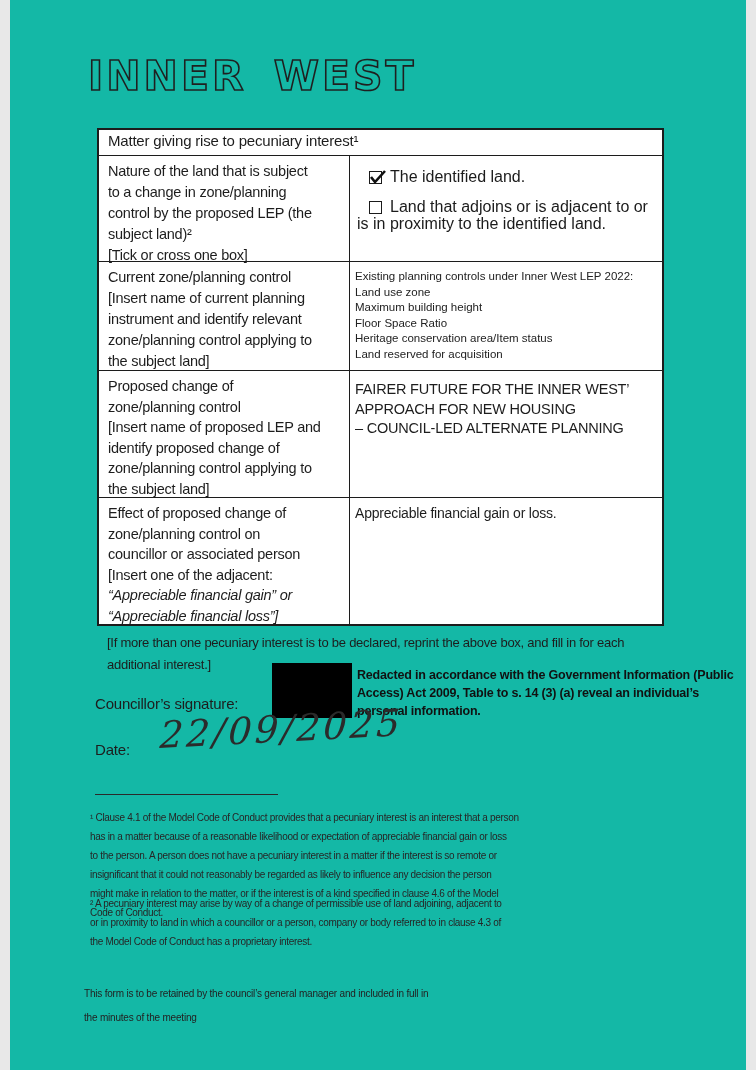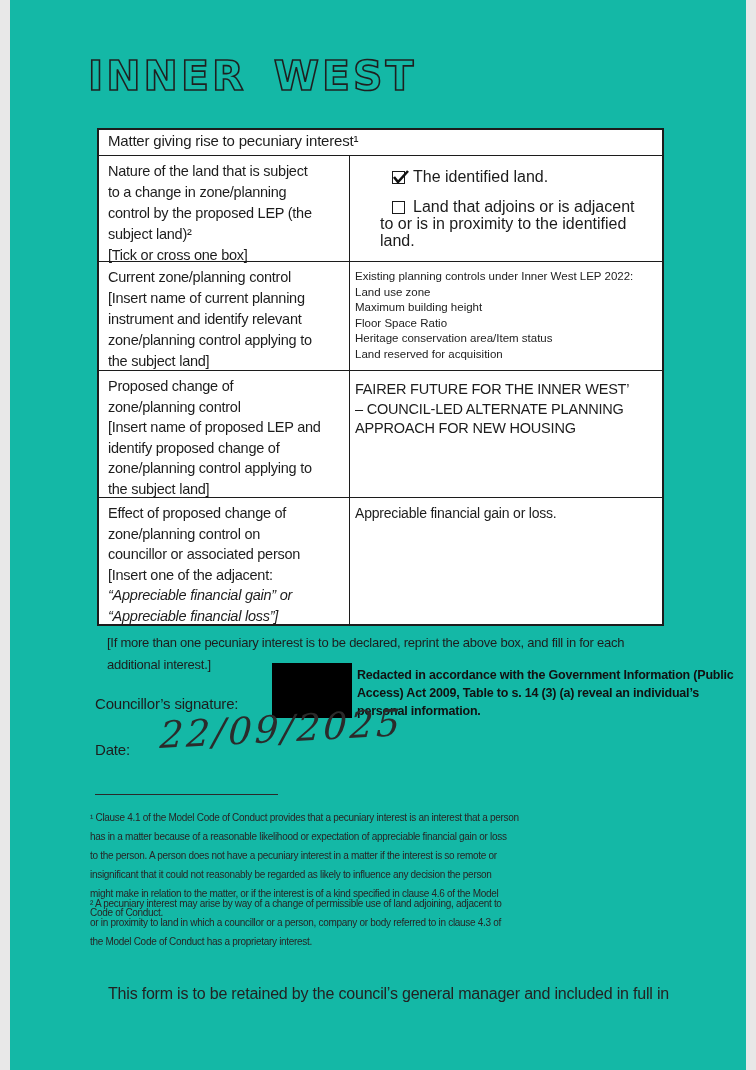--- a/index.html
+++ b/index.html
@@ -31,21 +31,21 @@
   .t-row { display:flex; border-bottom:1.8px solid #1c1c1c; }
   .t-row:last-child { border-bottom:none; }
   .cell-left {
     width:251px; flex:0 0 251px; border-right:1.8px solid #1c1c1c;
     padding:5px 9px 0 9px; font-size:14.5px; letter-spacing:-0.25px;
   }
   .cell-left .ln { line-height:21px; white-space:nowrap; }
   .r2 .cell-left .ln, .r3 .cell-left .ln { line-height:20.5px; }
   .cell-right { flex:1 1 auto; padding:0 8px 0 5px; }
   .ital { font-style:italic; }
-  .r0 { height:106px;gap:23px; } .r1 { height:109px; } .r2 { height:127px; } .r3 { height:126px; }
+  .r0 { height:106px; } .r1 { height:109px; } .r2 { height:127px; } .r3 { height:126px; }
   
   .options { padding:12px 4px 0 2px; }
   .option { font-size:16px; line-height:17px; text-indent:12px; margin-bottom:13px; color:#1b1b1b; }
   .option .opt-text { text-indent:0; }
   .cb {
     display:inline-block; width:13px; height:13px; border:1.7px solid #1a1a1a;
     vertical-align:-2px; margin-right:8px; position:relative; background:#fff;
   }
   .cb svg { position:absolute; left:-1px; top:-3px; }
   
@@ -69,21 +69,21 @@
     position:absolute; left:150px; top:714px;
     font-family:"DejaVu Serif", serif; font-style:italic; font-weight:400;
     font-size:37px; letter-spacing:3px; color:#2b2b2b;
     transform:rotate(-3deg) skewX(-6deg); transform-origin:left center; white-space:nowrap;
   }
   
   .fn-sep { position:absolute; left:85px; top:794px; width:183px; border-top:1.7px solid #2a2a2a; }
   .footnote { position:absolute; left:80px; font-size:10px; letter-spacing:-0.3px; color:#262626; }
   .footnote .ln { line-height:19px; white-space:nowrap; }
   .fn1 { top:808px; } .fn2 { top:894px; }
-  .closing { position:absolute; left:98px; top:982px; font-size:16px; letter-spacing:-0.2px; color:#222; }
+  .closing { position:absolute; left:74px; top:982px; font-size:10px; letter-spacing:-0.2px; color:#222; }
   .closing .ln { line-height:24px; white-space:nowrap; }
   
   .scan-line { position:absolute; left:747px; top:32px; width:2px; height:1038px; background:#3c3c3c; opacity:.85; }
 </style>
 </head>
 <body>
 
 <div class="page">
 
   <div class="logo">INNER WEST</div>
@@ -139,22 +139,22 @@
         <div class="ln">Proposed change of</div>
         <div class="ln">zone/planning control</div>
         <div class="ln">[Insert name of proposed LEP and</div>
         <div class="ln">identify proposed change of</div>
         <div class="ln">zone/planning control applying to</div>
         <div class="ln">the subject land]</div>
       </div>
       <div class="cell-right">
         <div class="caps-lines">
           <div class="ln">FAIRER FUTURE FOR THE INNER WEST’</div>
+          <div class="ln">APPROACH FOR NEW HOUSING</div>
           <div class="ln">– COUNCIL-LED ALTERNATE PLANNING</div>
-          <div class="ln">APPROACH FOR NEW HOUSING</div>
         </div>
       </div>
     </div>
 
     <div class="t-row r3">
       <div class="cell-left">
         <div class="ln">Effect of proposed change of</div>
         <div class="ln">zone/planning control on</div>
         <div class="ln">councillor or associated person</div>
         <div class="ln">[Insert one of the adjacent:</div>
@@ -198,17 +198,18 @@
   </div>
 
   <div class="footnote fn2">
     <div class="ln">² A pecuniary interest may arise by way of a change of permissible use of land adjoining, adjacent to</div>
     <div class="ln">or in proximity to land in which a councillor or a person, company or body referred to in clause 4.3 of</div>
     <div class="ln">the Model Code of Conduct has a proprietary interest.</div>
   </div>
 
   <div class="closing">
     <div class="ln">This form is to be retained by the council’s general manager and included in full in</div>
+    <div class="ln">the minutes of the meeting</div>
   </div>
 
   <div class="scan-line"></div>
 
 </div>
 
 </body></html>

